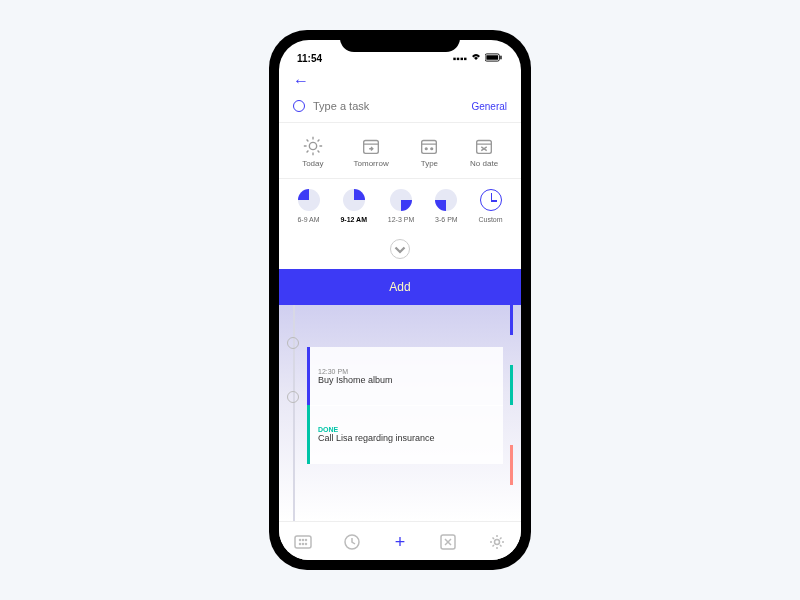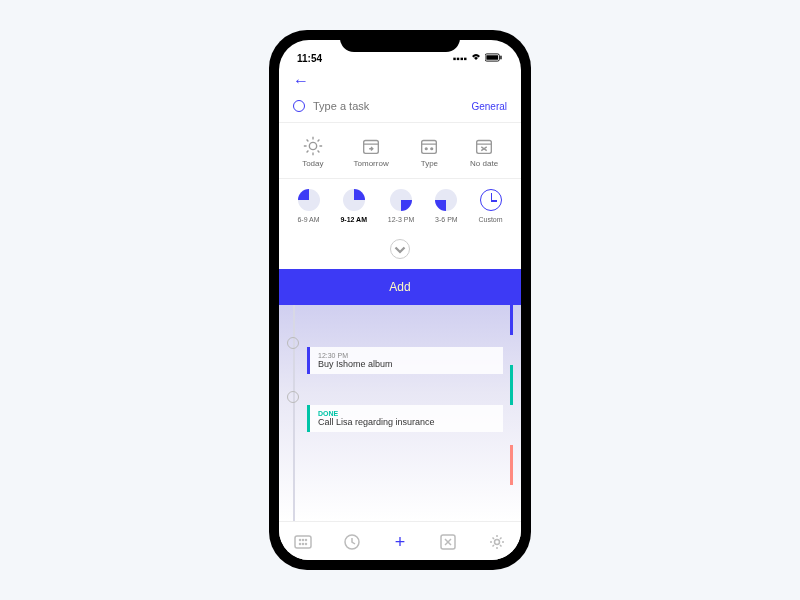--- a/index.html
+++ b/index.html
@@ -37,21 +37,21 @@
 .custom-clock::after{width:1.5px;height:7px;transform:translateY(-100%)}
 .expand{display:flex;justify-content:center;padding:6px 0 10px}
 .chev{width:20px;height:20px;border:1px solid #ccc;border-radius:50%;display:flex;align-items:center;justify-content:center;color:#999}
 .add-btn{background:#3d3af5;color:#fef9c3;text-align:center;padding:11px;font-size:12px}
 .tasks-bg{flex:1;background:linear-gradient(180deg,#d0cff0 0%,#e8e7f5 40%,#fff 100%);position:relative;overflow:hidden}
 .rail{position:absolute;left:14px;top:-20px;bottom:0;width:2px;background:#d8d8e5}
 .rbar{position:absolute;right:8px;width:3px}
 .r1{top:-20px;height:50px;background:#3d3af5}
 .r2{top:60px;height:40px;background:#00c4a7}
 .r3{top:140px;height:40px;background:#ff8a80}
-.task{position:absolute;left:28px;right:18px;background:rgba(255,255,255,0.85);border-left:3px solid;padding:5px 8px}
+.task{position:absolute;left:28px;right:18px;background:rgba(255,255,255,0.85);border-left:3px solid;padding:21px 8px}
 .task .time{font-size:7px;color:#888}
 .task .title{font-size:9px;color:#333}
 .t1{top:42px;border-color:#3d3af5}
 .t2{top:100px;border-color:#00c4a7}
 .t3{top:136px;border-color:#00c4a7}
 .done{font-size:7px;color:#00c4a7;font-weight:600}
 .check{position:absolute;left:8px;width:12px;height:12px;border:1px solid #bbb;border-radius:50%}
 .c1{top:32px}.c2{top:86px}
 .bottom-nav{display:flex;justify-content:space-around;align-items:center;padding:10px 0 8px;border-top:1px solid #eee;background:#fff}
 .nav-ico{width:20px;height:20px;color:#bbb;display:flex;align-items:center;justify-content:center}

